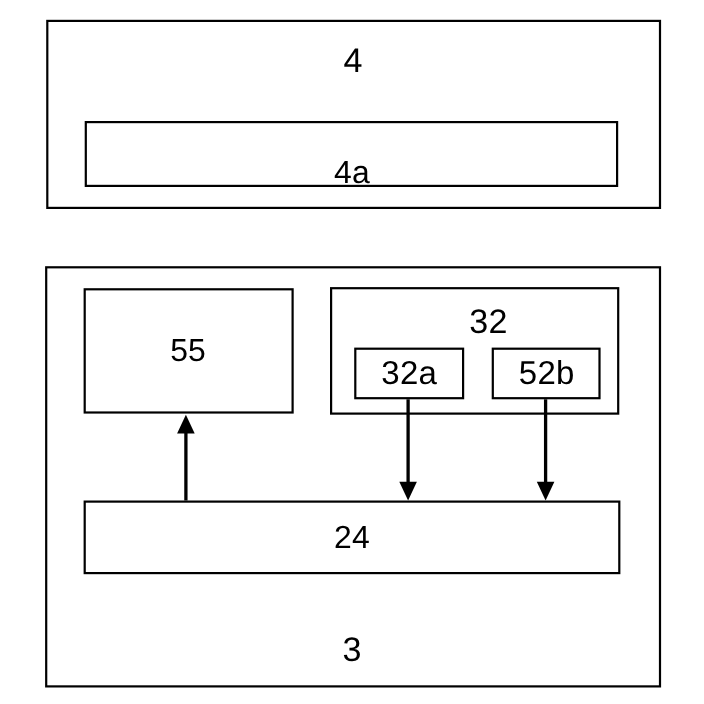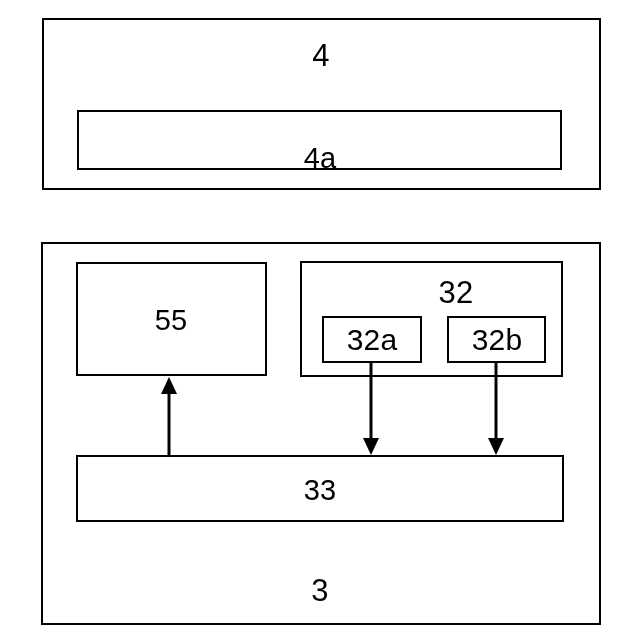--- a/index.html
+++ b/index.html
@@ -66,30 +66,30 @@
   <div class="box box-inner" style="left:77px; top:110px; width:485px; height:60px;"></div>
   <div class="label label-centered lbl-mid" style="left:320px; top:158px;">4a</div>
 
   <div class="box box-outer" style="left:41px; top:242px; width:560px; height:383px;"></div>
   <div class="label label-centered lbl-big" style="left:320px; top:590px;">3</div>
 
   <div class="box box-inner" style="left:76px; top:262px; width:191px; height:114px;"></div>
   <div class="label label-centered lbl-mid" style="left:171px; top:320px;">55</div>
 
   <div class="box box-inner" style="left:300px; top:261px; width:263px; height:116px;"></div>
-  <div class="label label-centered lbl-big" style="left:456px; top:292px;">32</div>
+  <div class="label label-centered lbl-big" style="left:444px; top:292px;">32</div>
 
   <div class="box box-inner" style="left:322px; top:316px; width:100px; height:47px;"></div>
   <div class="label label-centered lbl-small" style="left:372px; top:340px;">32a</div>
 
   <div class="box box-inner" style="left:447px; top:316px; width:99px; height:47px;"></div>
-  <div class="label label-centered lbl-small" style="left:497px; top:340px;">32b</div>
+  <div class="label label-centered lbl-small" style="left:497px; top:340px;">52b</div>
 
   <div class="box box-inner" style="left:76px; top:455px; width:488px; height:67px;"></div>
-  <div class="label label-centered lbl-mid" style="left:320px; top:490px;">33</div>
+  <div class="label label-centered lbl-mid" style="left:320px; top:490px;">24</div>
 
   <svg id="arrow-layer" viewBox="0 0 640 640" width="640" height="640">
 
     <g>
       <line x1="169" y1="455" x2="169" y2="390" stroke="#000000" stroke-width="3"></line>
       <polygon points="169,377 161,394 177,394" fill="#000000"></polygon>
     </g>
 
     <g>
       <line x1="371" y1="363" x2="371" y2="442" stroke="#000000" stroke-width="3"></line>

